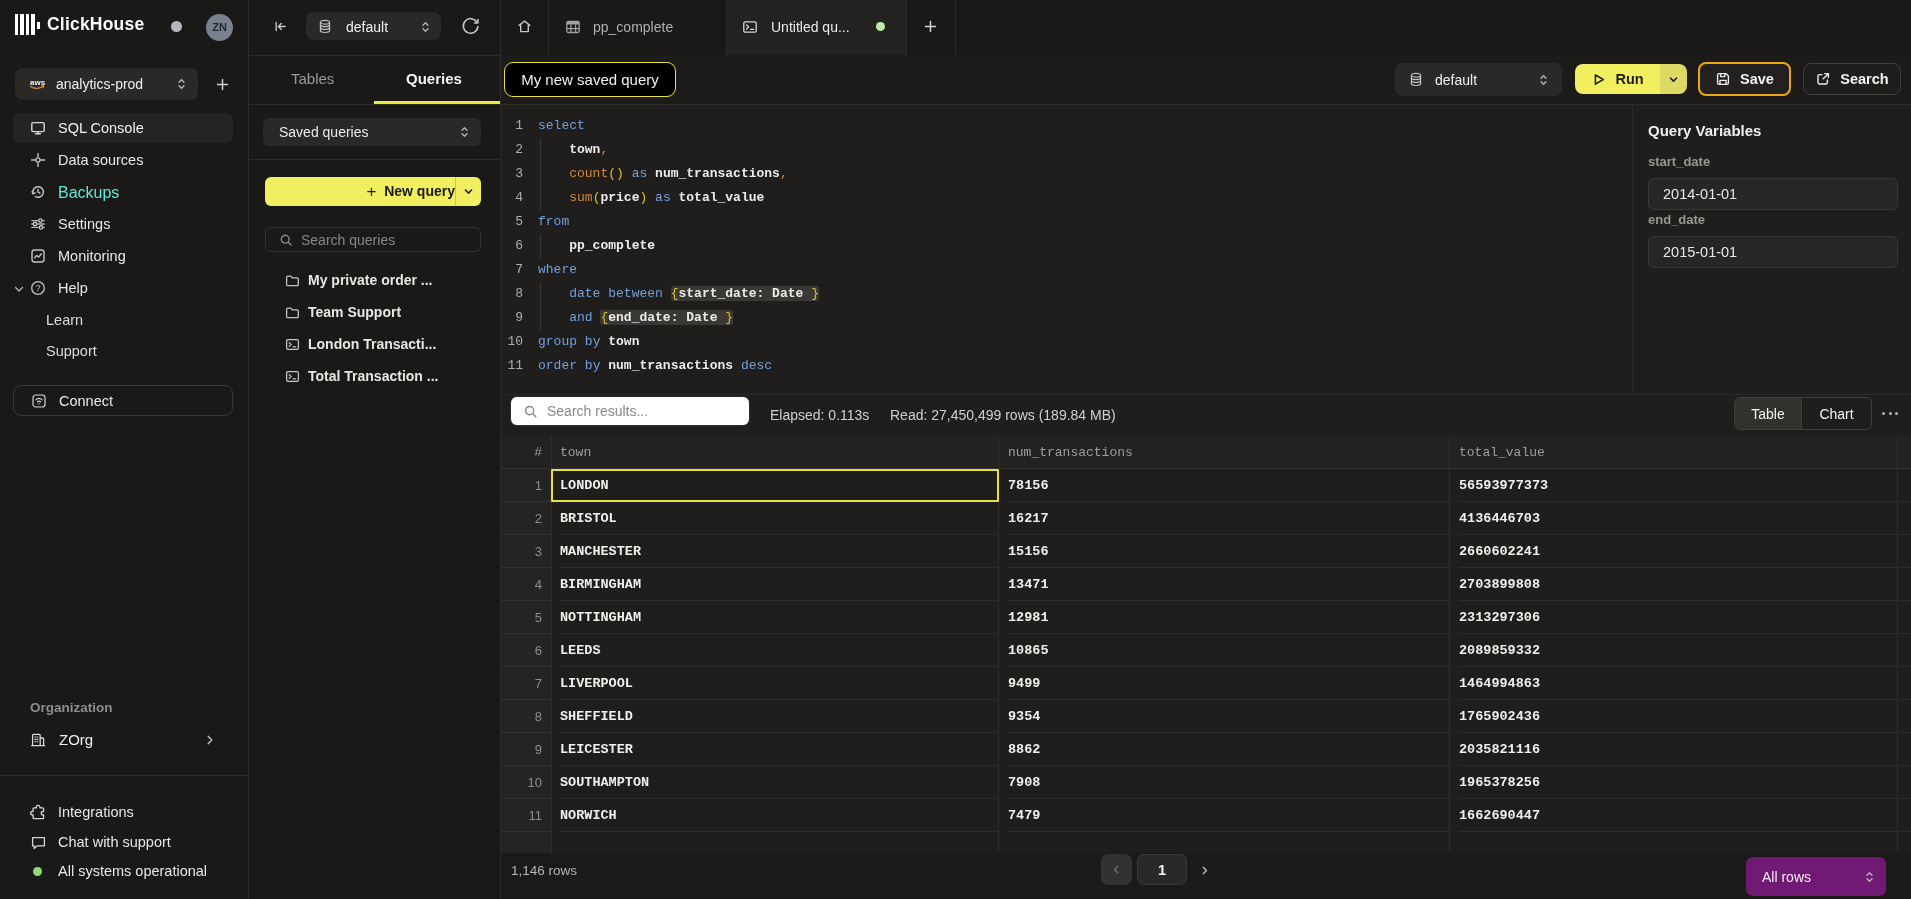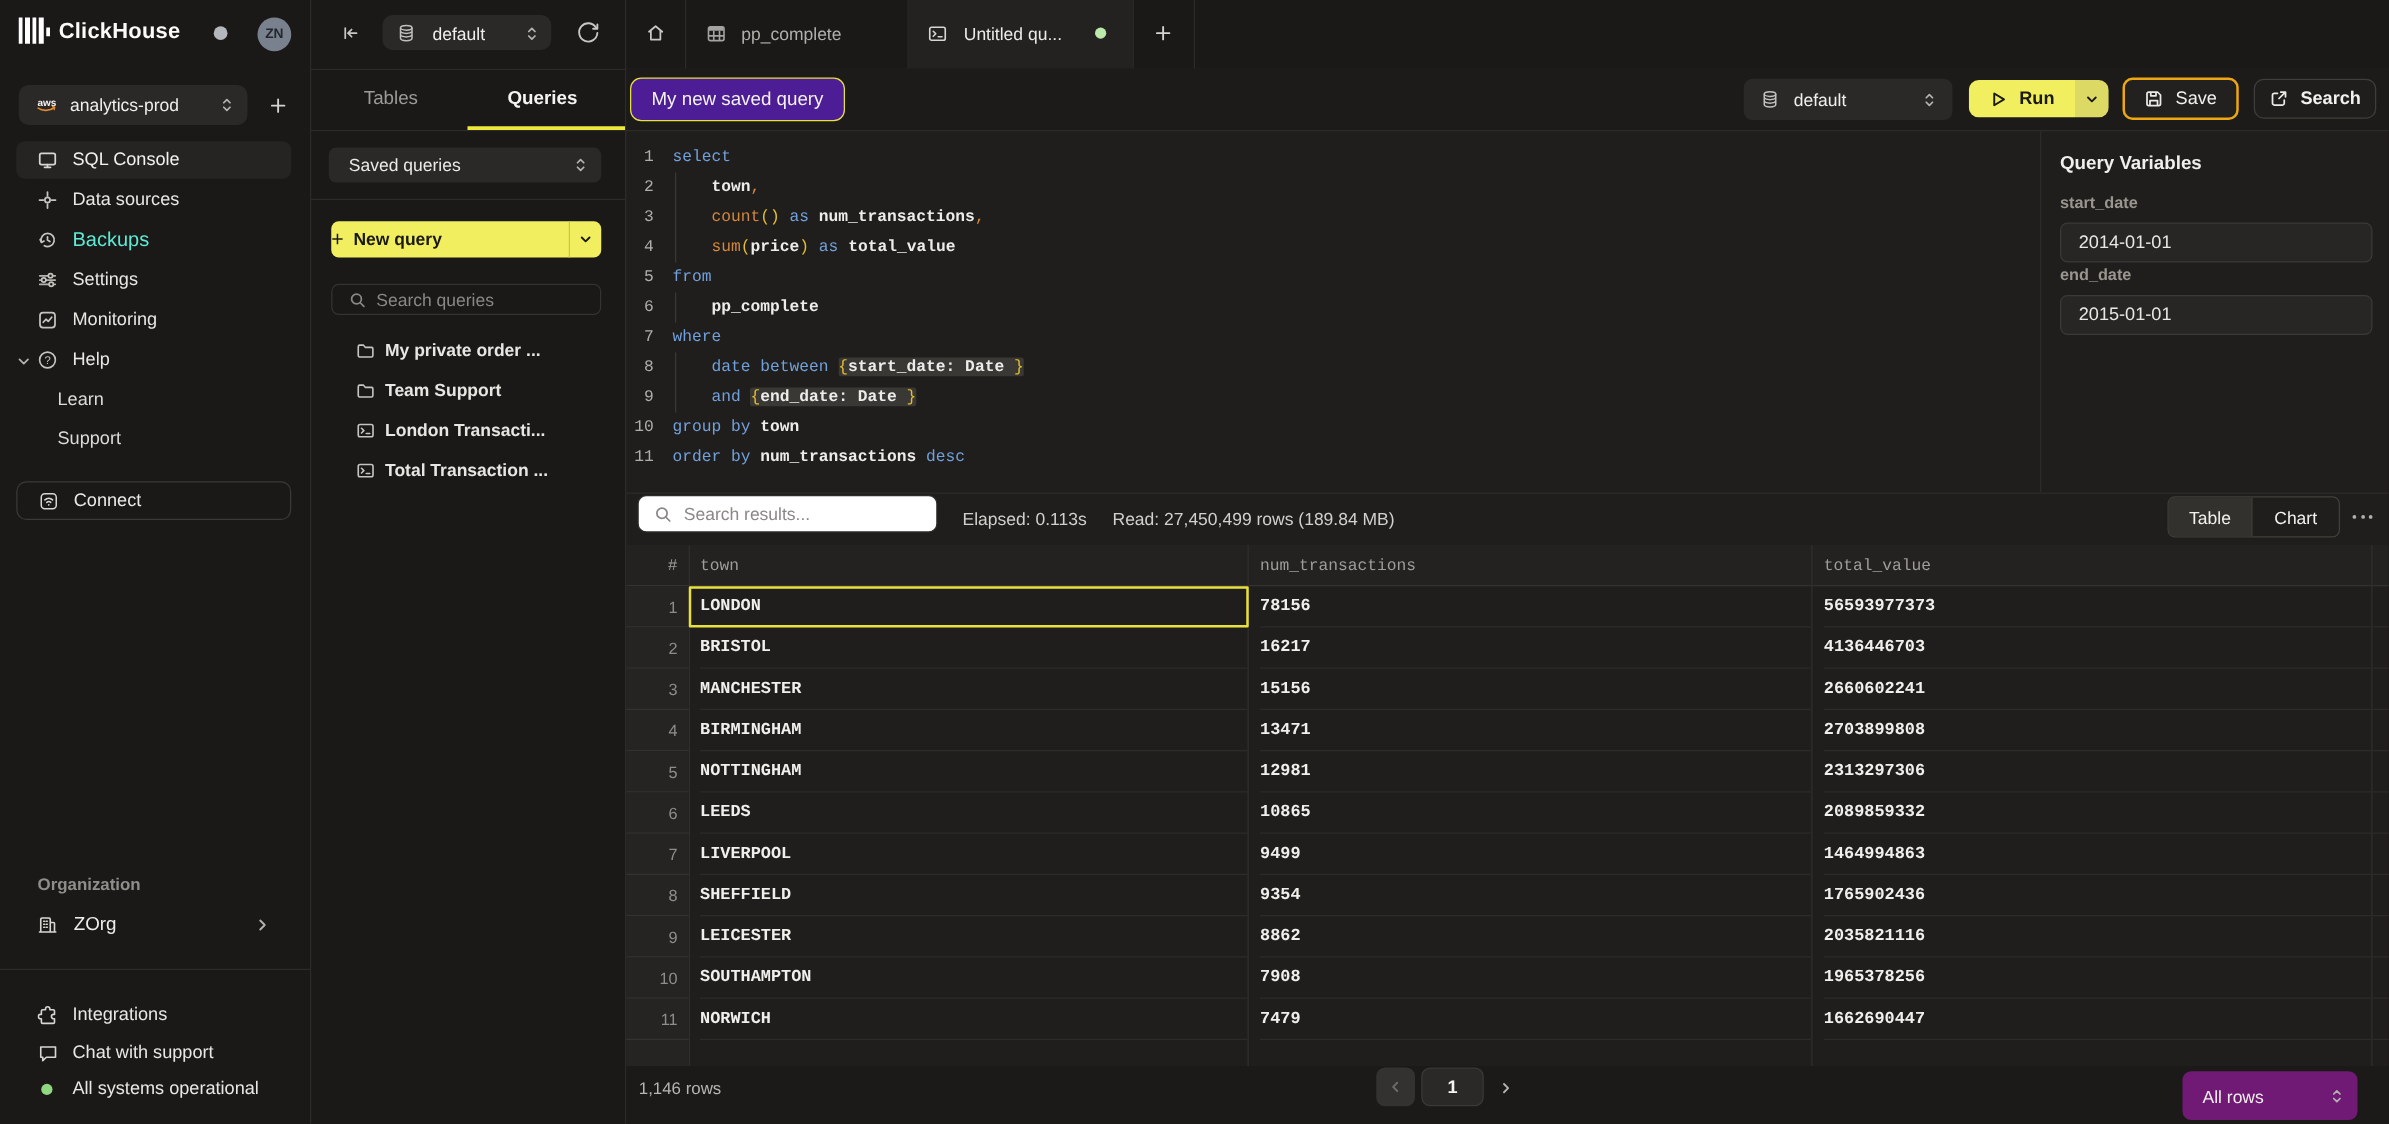--- a/index.html
+++ b/index.html
@@ -175,21 +175,21 @@
   <div class="abs" style="left:125px;top:46px;width:126px;height:3px;background:#efe93e"></div>
 
   <div class="abs flex" style="left:14px;top:63px;width:218px;height:28px;background:#2a2927;border-radius:6px">
     <span style="margin-left:16px;font-size:14px;color:#eceae7">Saved queries</span>
     <svg style="margin-left:auto;margin-right:10px" width="13" height="14" viewBox="0 0 13 14" fill="none" stroke="#b5b3b0" stroke-width="1.4" stroke-linecap="round" stroke-linejoin="round">
         <path d="m4 5.2 2.5-2.5L9 5.2M4 8.8l2.5 2.5L9 8.8"></path>
       </svg>
   </div>
 
   <div class="abs flex" style="left:16px;top:122px;width:216px;height:29px;background:#f1ef5f;border-radius:6px;color:#1b1a12">
-    <span style="flex:1;text-align:left;font-size:14px;font-weight:700"><span style="font-weight:400;font-size:17px;vertical-align:-1px">+</span>&nbsp;&nbsp;New query</span>
+    <span style="flex:1;text-align:right;font-size:14px;font-weight:700"><span style="font-weight:400;font-size:17px;vertical-align:-1px">+</span>&nbsp;&nbsp;New query</span>
     <div style="width:1px;height:29px;background:#c9c74b"></div>
     <svg style="margin:0 7px" width="11" height="11" viewBox="0 0 11 11" fill="none" stroke="#1b1a12" stroke-width="1.5" stroke-linecap="round" stroke-linejoin="round">
         <path d="m2.4 4 3.1 3.1L8.6 4"></path>
       </svg>
   </div>
 
   <div class="abs flex" style="left:16px;top:172px;width:216px;height:25px;border:1px solid #353331;border-radius:6px">
     <svg style="margin-left:13px" width="14" height="14" viewBox="0 0 14 14" fill="none" stroke="#8a8886" stroke-width="1.4" stroke-linecap="round">
         <circle cx="6.2" cy="6.2" r="3.9"></circle>
         <path d="m9.2 9.2 2.9 2.9"></path>
@@ -211,21 +211,21 @@
     </svg>
   <div class="abs" style="left:59px;top:281px;font-size:14px;font-weight:700;color:#e8e6e3">London Transacti...</div>
   <svg class="abs" style="left:36px;top:314px" width="15" height="15" viewBox="0 0 15 15" fill="none" stroke="#c6c4c1" stroke-width="1.3" stroke-linecap="round" stroke-linejoin="round">
       <rect x="1.6" y="2.6" width="11.8" height="9.8" rx="1.4"></rect>
       <path d="m4.2 5.6 1.9 1.9-1.9 1.9M8 9.8h2.8"></path>
     </svg>
   <div class="abs" style="left:59px;top:313px;font-size:14px;font-weight:700;color:#e8e6e3">Total Transaction ...</div>
 </div>
 
 <div class="abs" style="left:501px;top:55px;width:1410px;height:49px;background:#1c1b1a">
-  <div class="abs flex" style="left:3px;top:7px;width:172px;height:35px;background:#4c1d95;border:1.5px solid #e7e13d;border-radius:9px;justify-content:center;font-size:15px;color:#f2f1ed">My new saved query</div>
+  <div class="abs flex" style="left:3px;top:7px;width:172px;height:35px;background:#000000;border:1.5px solid #e7e13d;border-radius:9px;justify-content:center;font-size:15px;color:#f2f1ed">My new saved query</div>
 
   <div class="abs flex" style="left:894px;top:8px;width:167px;height:33px;background:#2a2927;border-radius:7px">
     <svg style="margin-left:14px" width="14" height="15" viewBox="0 0 14 15" fill="none" stroke="#c2c0bd" stroke-width="1.2">
         <ellipse cx="7" cy="3.2" rx="4.6" ry="1.9"></ellipse>
         <path d="M2.4 3.2v8.4c0 1 2.1 1.9 4.6 1.9s4.6-.9 4.6-1.9V3.2M2.4 6s.9 1.7 4.6 1.7S11.6 6 11.6 6M2.4 8.8s.9 1.7 4.6 1.7 4.6-1.7 4.6-1.7"></path>
       </svg>
     <span style="margin-left:12px;font-size:14px;color:#f0efec">default</span>
     <svg style="margin-left:auto;margin-right:12px" width="13" height="14" viewBox="0 0 13 14" fill="none" stroke="#b5b3b0" stroke-width="1.4" stroke-linecap="round" stroke-linejoin="round">
         <path d="m4 5.2 2.5-2.5L9 5.2M4 8.8l2.5 2.5L9 8.8"></path>
       </svg>
@@ -243,21 +243,21 @@
           <path d="m2.4 4 3.1 3.1L8.6 4"></path>
         </svg>
     </div>
   </div>
 
   <div class="abs flex" style="left:1197px;top:7px;width:93px;height:34px;background:#232120;border:2px solid #eda712;border-radius:8px;justify-content:center">
     <svg width="16" height="16" viewBox="0 0 16 16" fill="none" stroke="#eceae7" stroke-width="1.4" stroke-linejoin="round">
         <path d="M2.6 4a1.4 1.4 0 0 1 1.4-1.4h7l2.4 2.4v7A1.4 1.4 0 0 1 12 13.4H4A1.4 1.4 0 0 1 2.6 12z"></path>
         <path d="M5 13.2V9.4h6v3.8M5.6 2.8v2.8h4.2V2.8"></path>
       </svg>
-    <span style="margin-left:9px;font-size:14.5px;font-weight:400;color:#f2f1ee">Save</span>
+    <span style="margin-left:9px;font-size:14.5px;font-weight:700;color:#f2f1ee">Save</span>
   </div>
 
   <div class="abs flex" style="left:1302px;top:8px;width:98px;height:32px;background:#201e1c;border:1px solid #403e3b;border-radius:8px;justify-content:center">
     <svg width="16" height="16" viewBox="0 0 16 16" fill="none" stroke="#eceae7" stroke-width="1.4" stroke-linecap="round" stroke-linejoin="round">
         <path d="M7 3.6H4.4A1.4 1.4 0 0 0 3 5v6.6A1.4 1.4 0 0 0 4.4 13H11a1.4 1.4 0 0 0 1.4-1.4V9M9.6 2.6h3.8v3.8M13.1 2.9 8.2 7.8"></path>
       </svg>
     <span style="margin-left:9px;font-size:14.5px;font-weight:700;color:#f2f1ee">Search</span>
   </div>
 </div>
 

